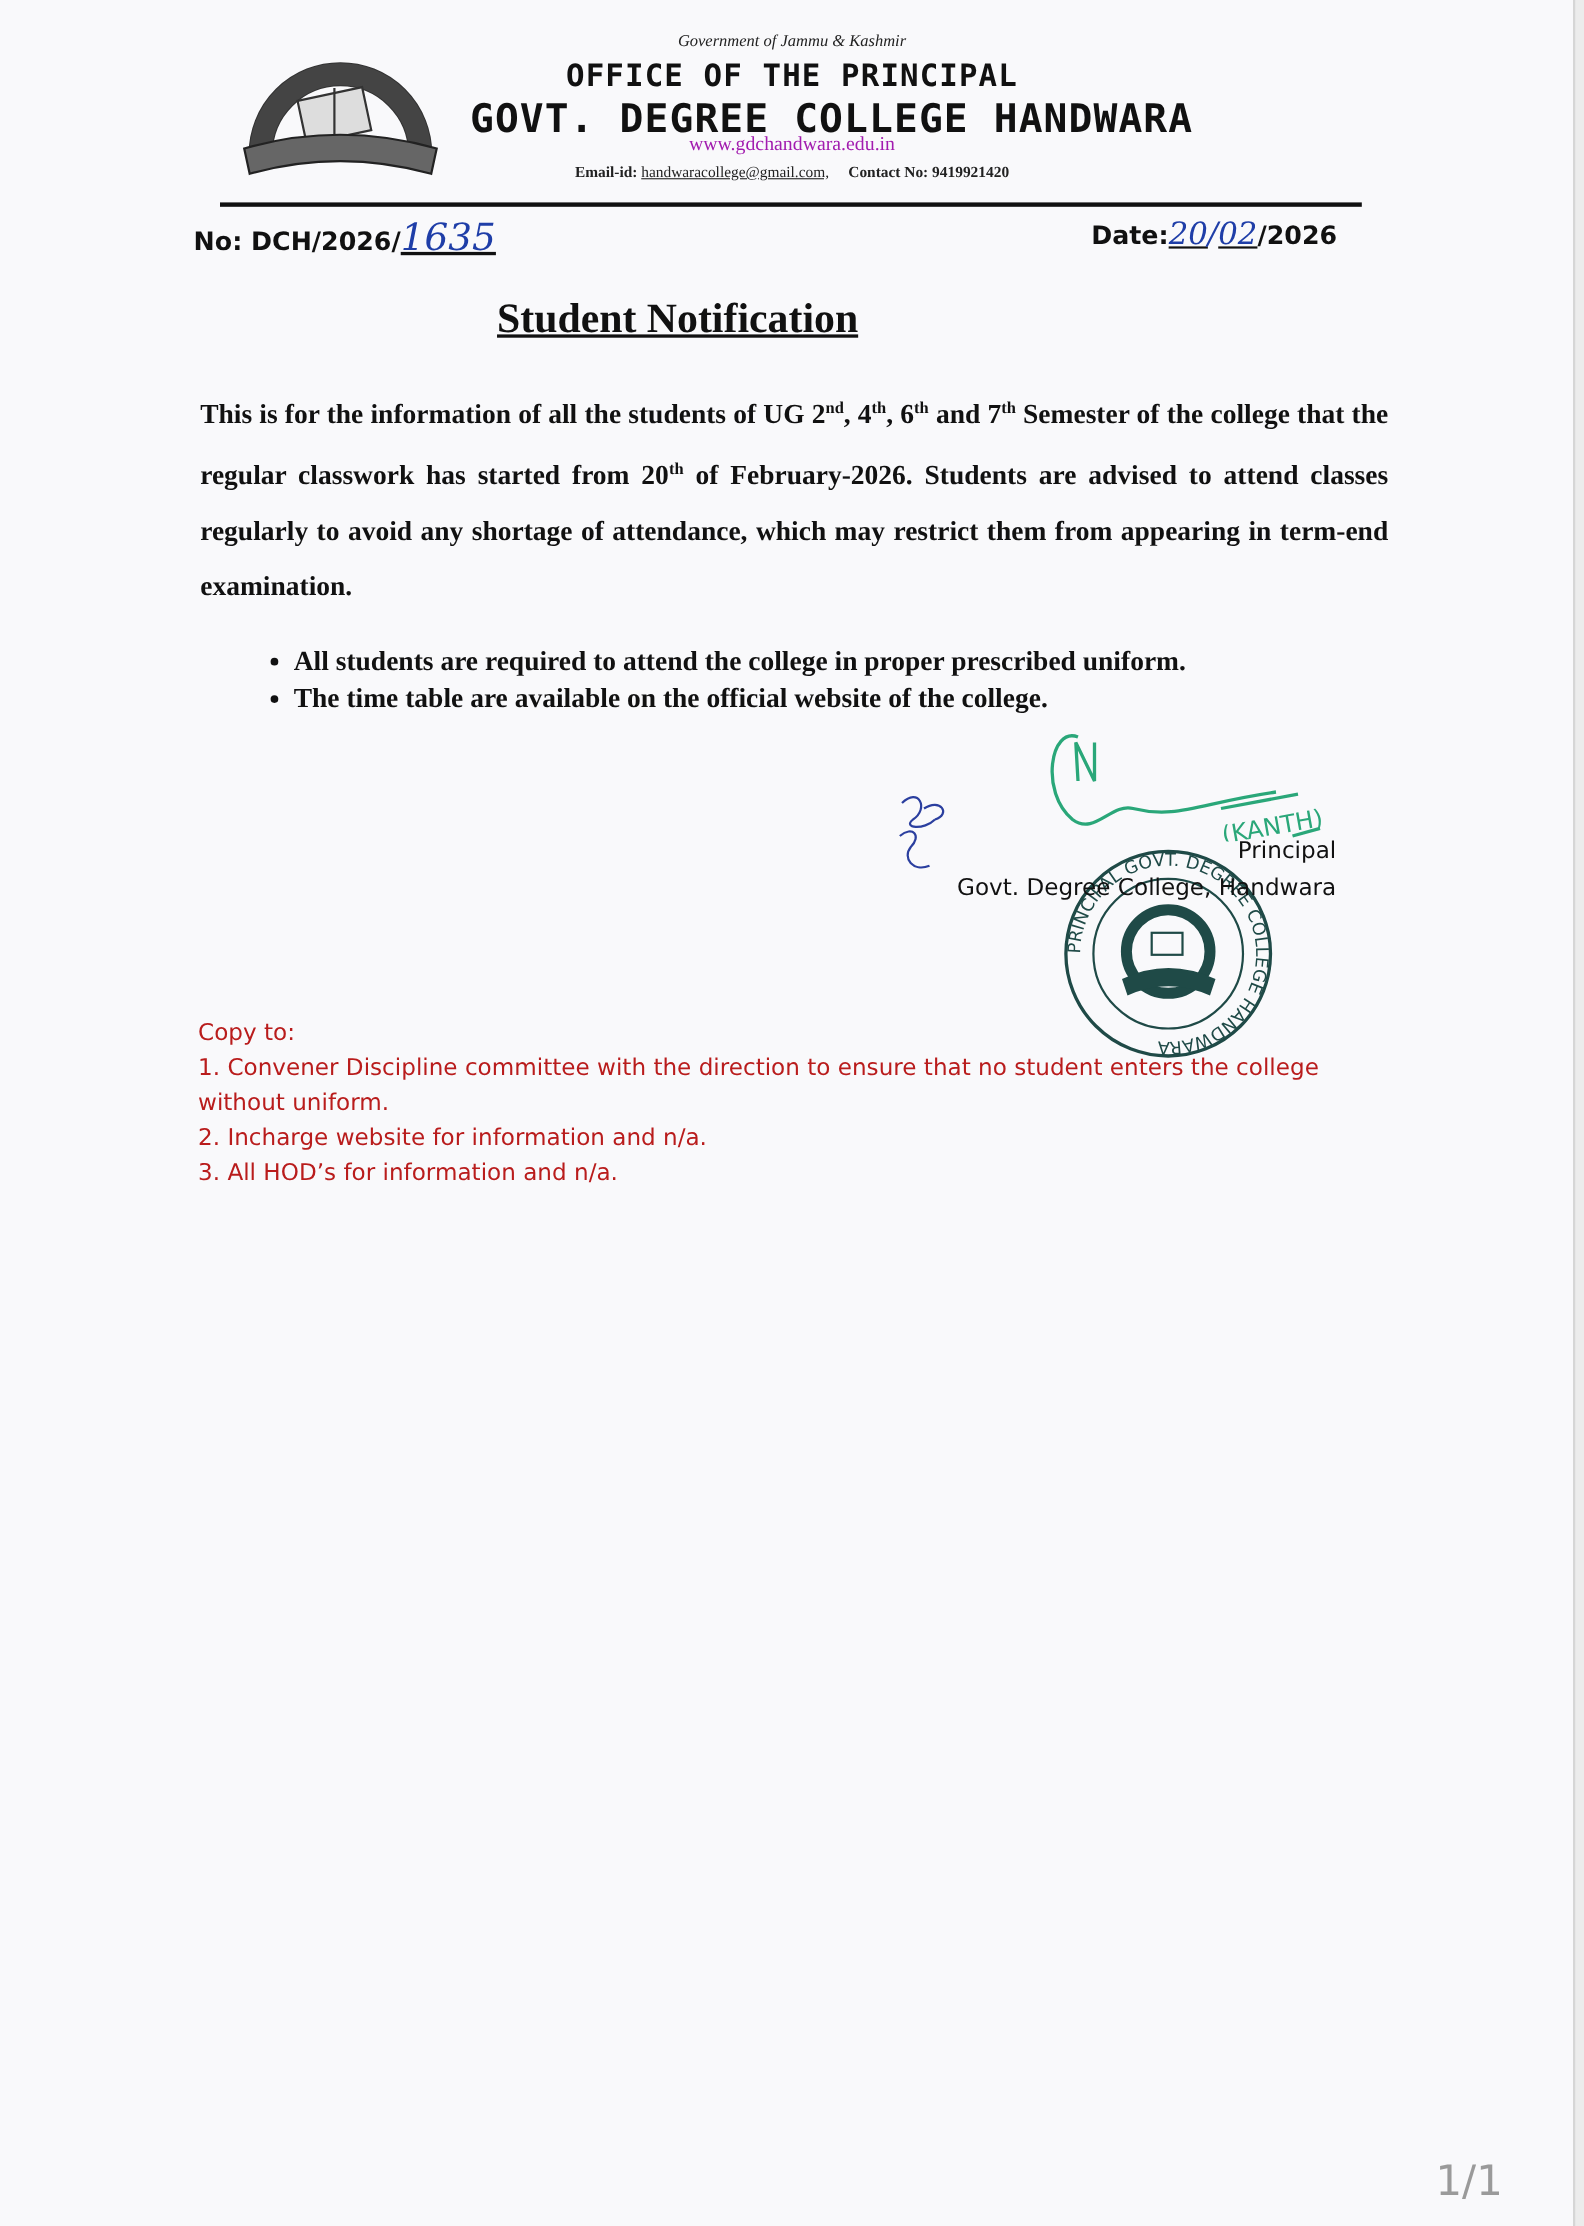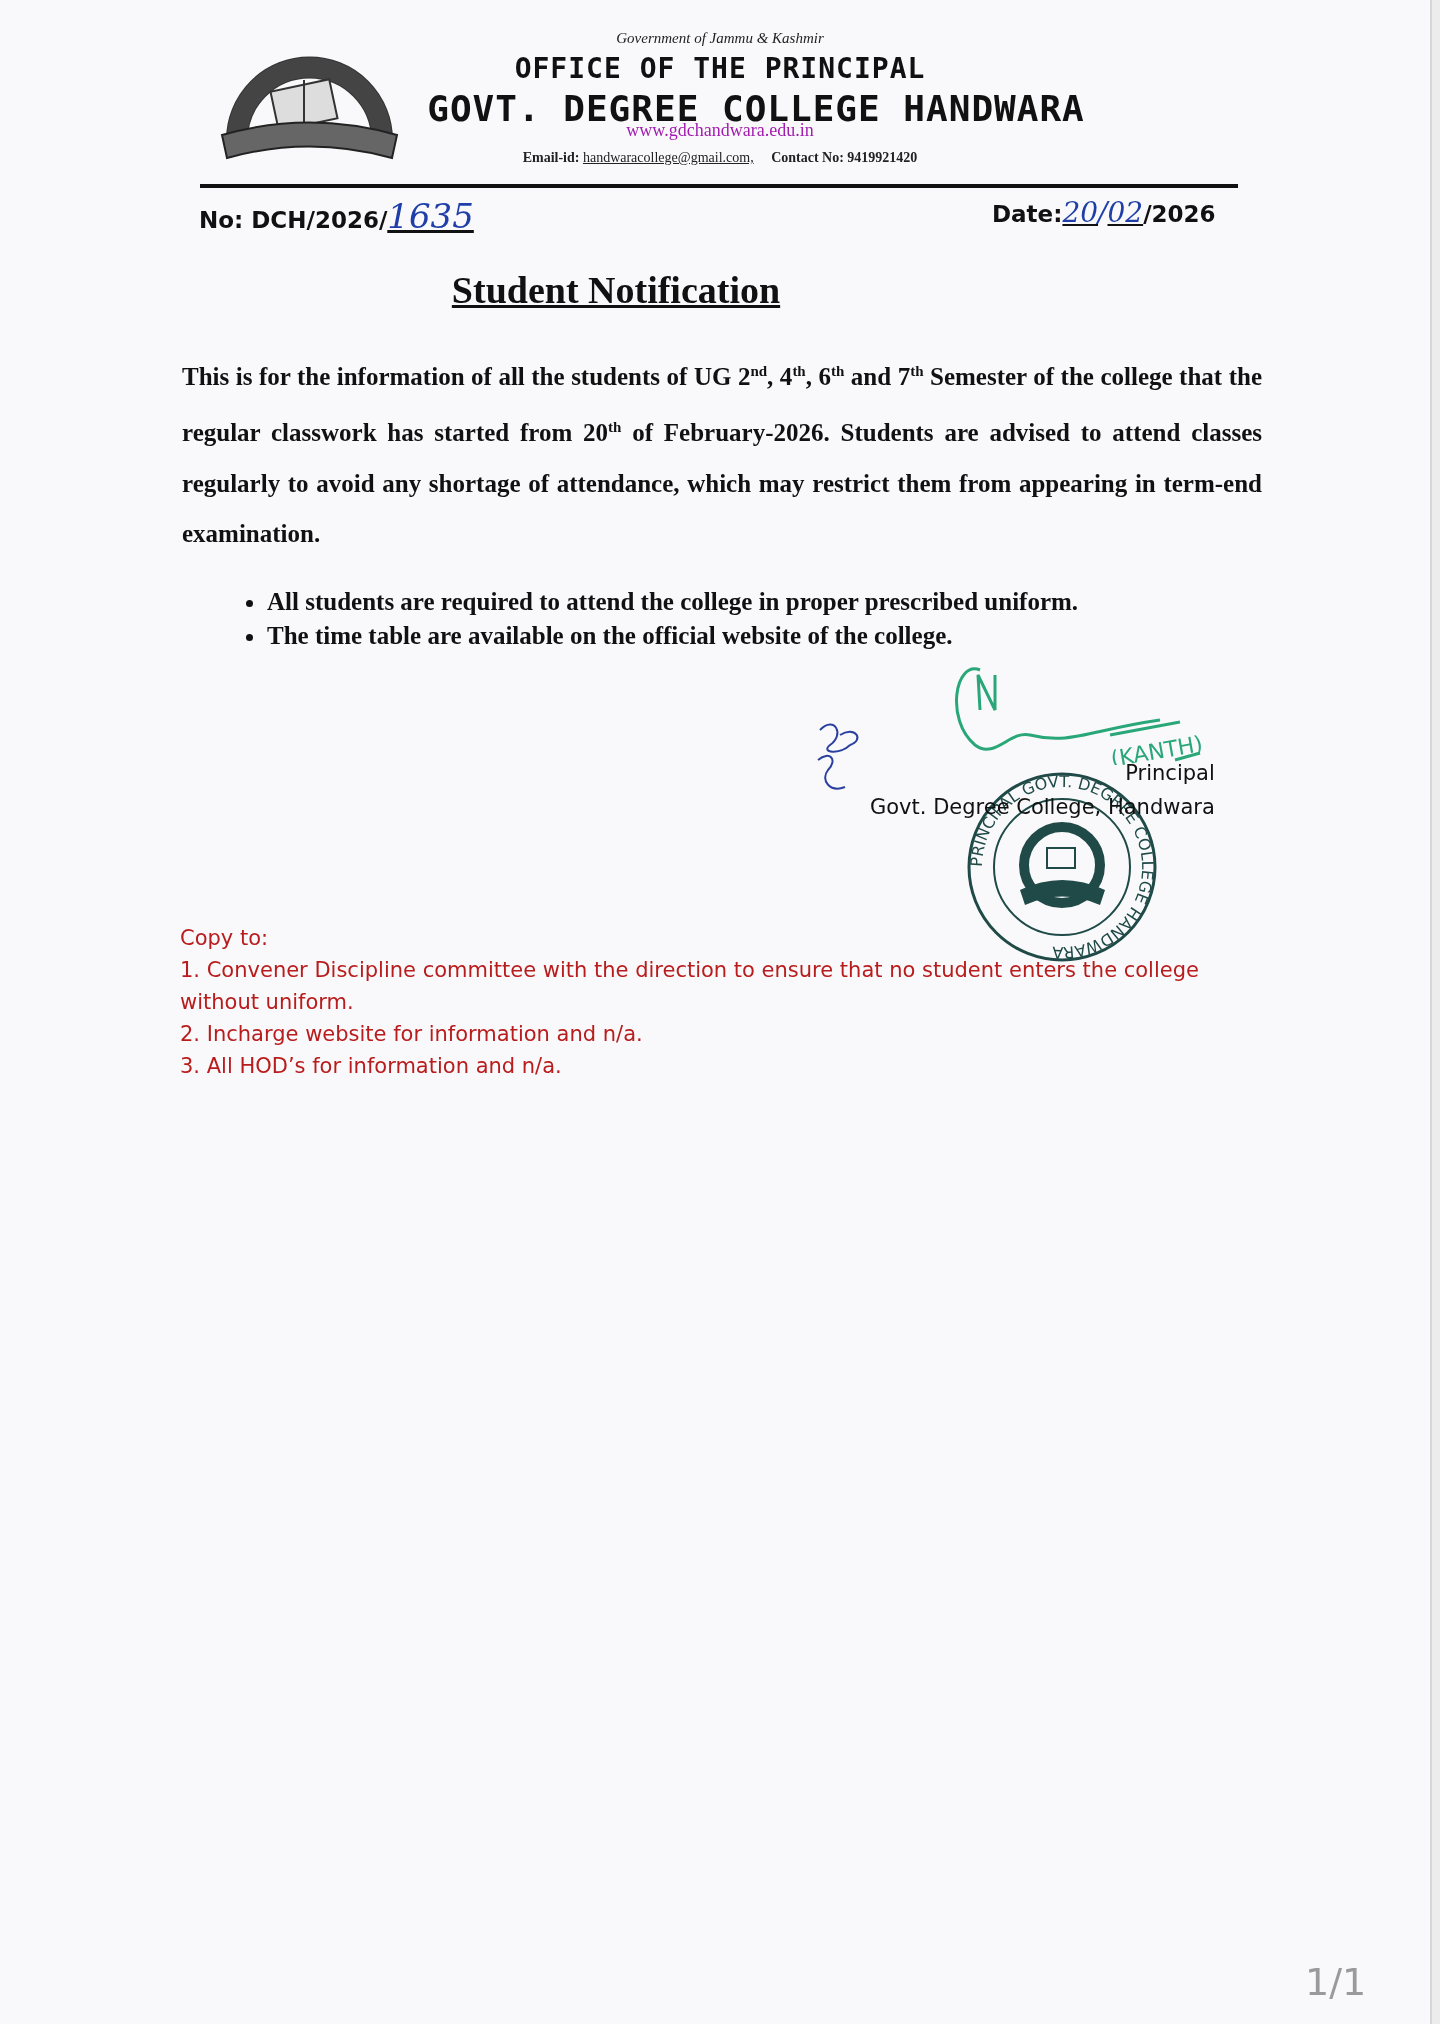--- a/index.html
+++ b/index.html
@@ -10,21 +10,21 @@
   .serif { font-family:"Liberation Serif","DejaVu Serif",serif; }
   .sans { font-family:"DejaVu Sans","Liberation Sans",sans-serif; }
   .logo { left:212px; top:40px; width:195px; height:135px; }
   .gov { left:0; width:1440px; top:30px; text-align:center; font-style:italic; font-size:15px; color:#222; }
   .hd1 { left:0; width:1440px; top:52px; text-align:center; font-size:28px; font-weight:bold; letter-spacing:1px; color:#111; font-family:"DejaVu Sans Mono","Liberation Mono",monospace; }
   .hd2 { left:0; width:1440px; top:88px; text-align:center; font-size:36px; font-weight:bold; letter-spacing:1px; color:#111; font-family:"DejaVu Sans Mono","Liberation Mono",monospace;padding-left:36px; }
   .web { left:0; width:1440px; top:120px; text-align:center; font-size:18px; color:#a21caf; }
   .contact { left:0; width:1440px; top:150px; text-align:center; font-size:14px; color:#222; }
   .contact .email { text-decoration:underline; }
   .rule { left:200px; top:184px; width:1038px; height:4px; background:#111; }
-  .no { left:199px; top:196px; font-size:23px; font-weight:bold; color:#111; }
+  .no { left:176px; top:196px; font-size:23px; font-weight:bold; color:#111; }
   .hand { font-family:"DejaVu Serif",serif; font-style:italic; color:#1f3ea8; font-size:34px; font-weight:normal; }
   .date { left:992px; top:196px; font-size:23px; font-weight:bold; color:#111; }
   .title { left:0; width:1232px; top:268px; text-align:center; font-size:38px; font-weight:bold; color:#111; }
   .title span { text-decoration:underline; }
   .para { left:182px; top:346px; width:1080px; font-size:25px; font-weight:bold; line-height:50px; text-align:justify; color:#111; }
   .para sup { font-size:15px; }
   .bullets { left:222px; top:585px; width:1100px; margin:0; padding:0 0 0 45px; font-size:25px; font-weight:bold; line-height:34px; color:#111; }
   .sig-green { left:950px; top:650px; width:300px; height:115px; }
   .sig-blue { left:810px; top:715px; width:65px; height:90px; }
   .seal { left:965px; top:770px; width:195px; height:195px; }

